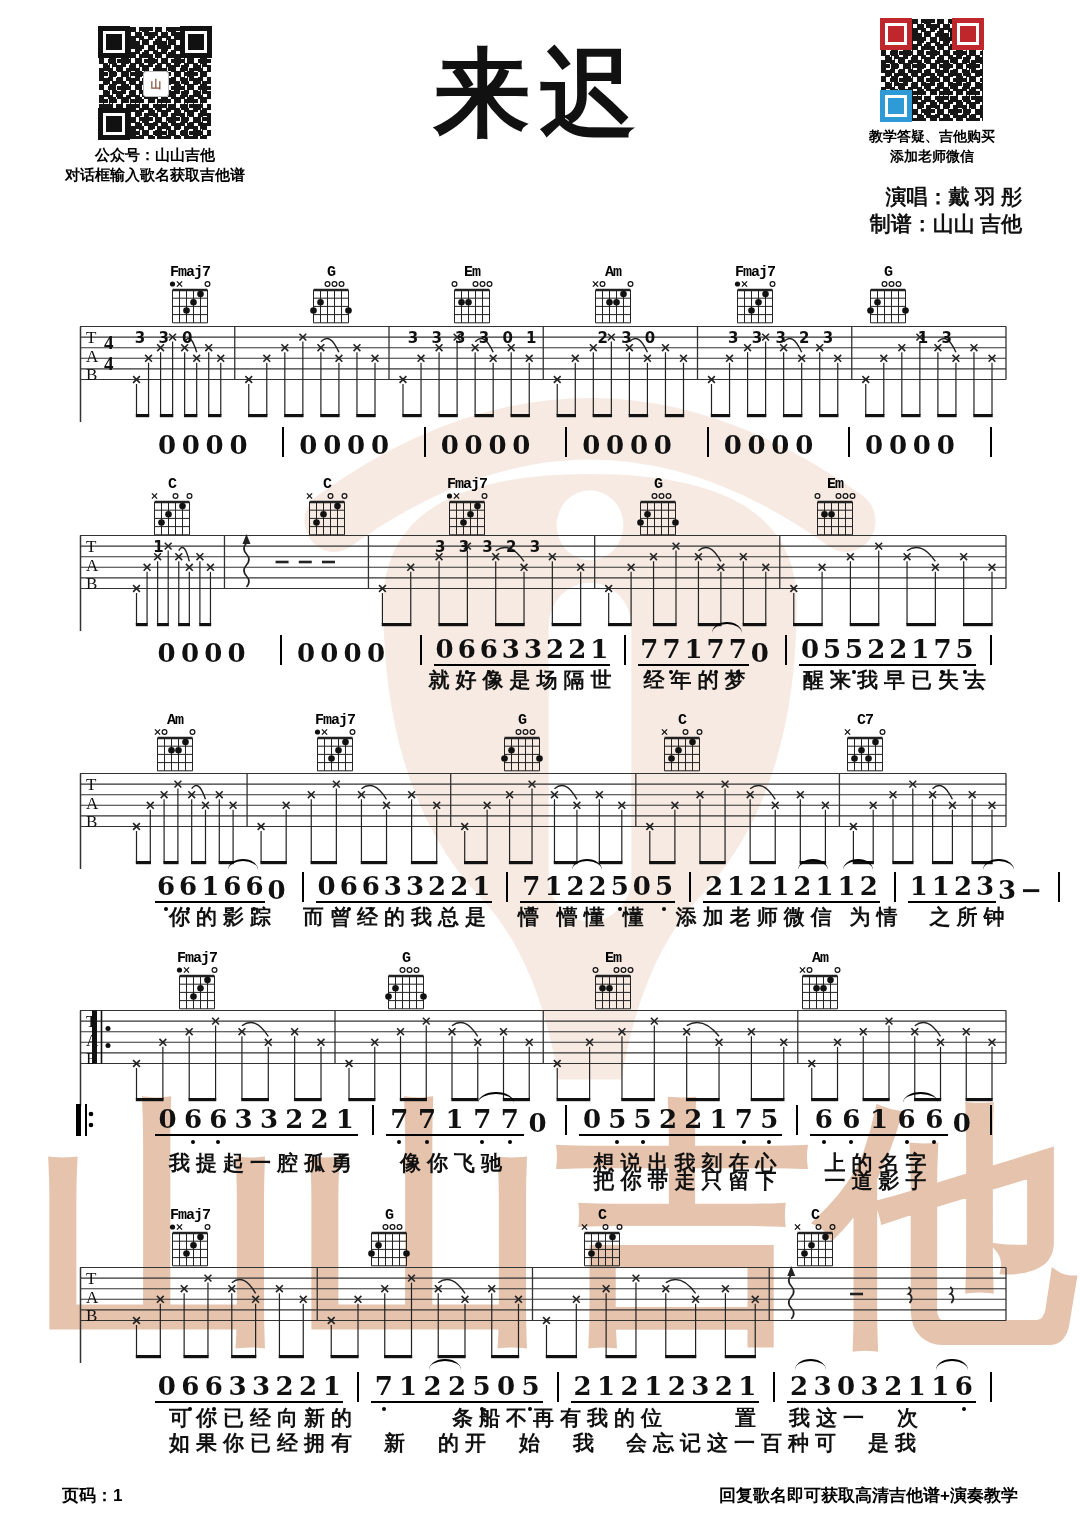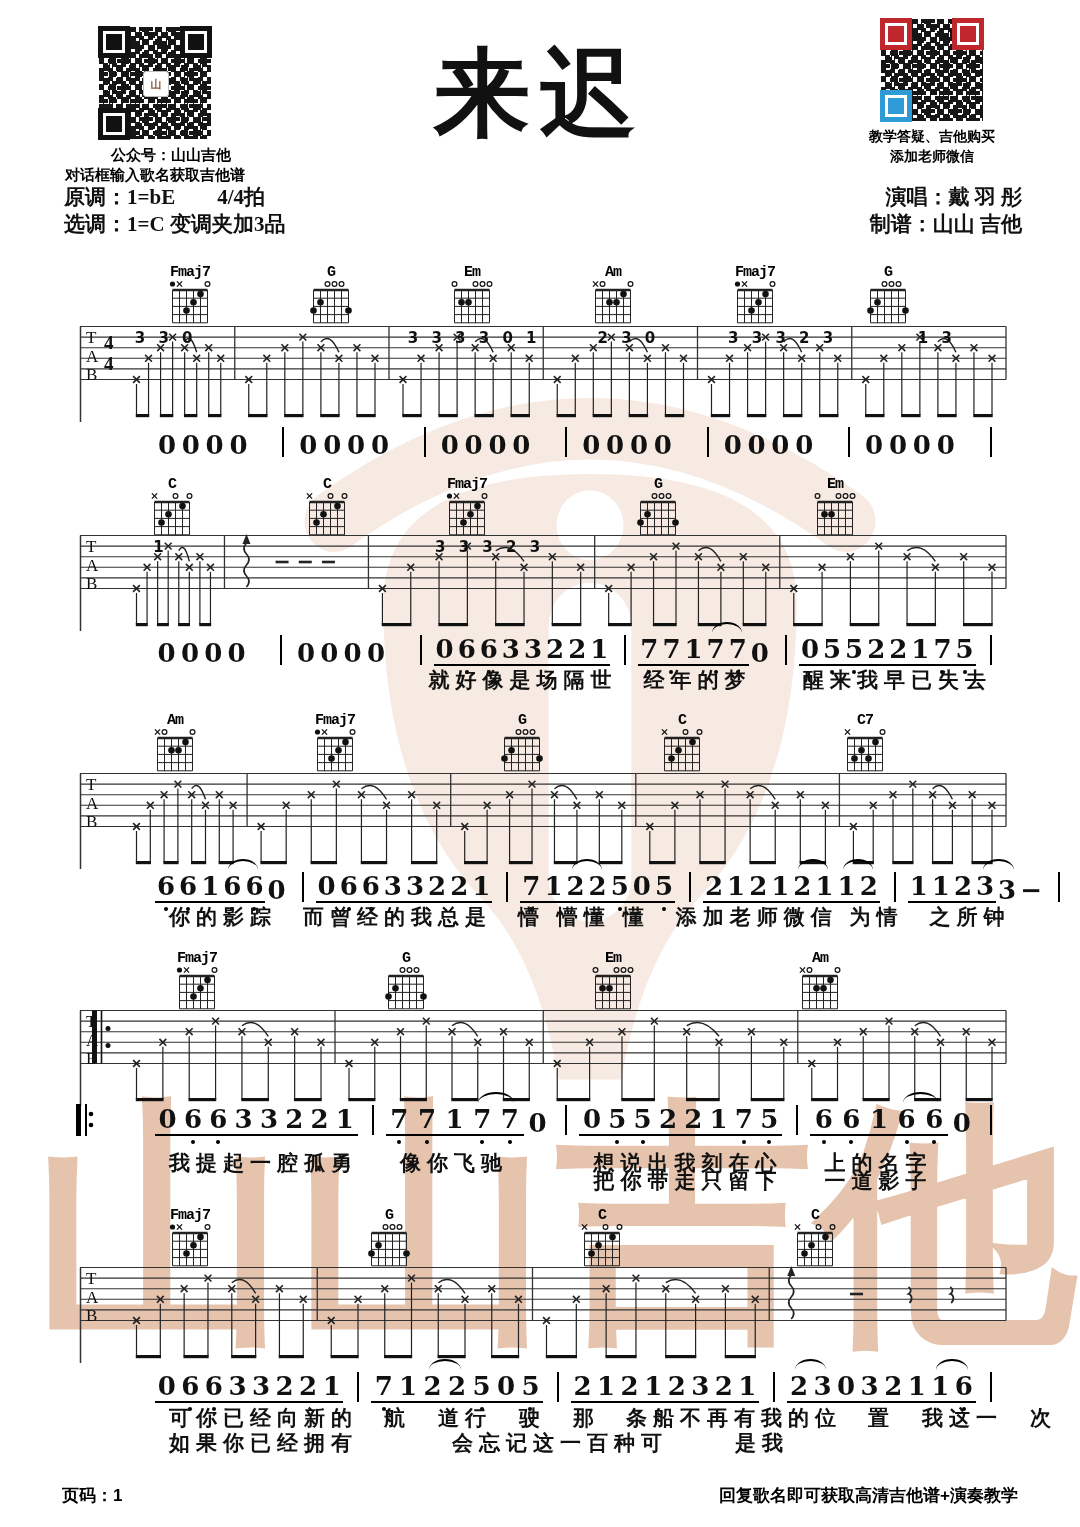--- a/index.html
+++ b/index.html
@@ -67,38 +67,34 @@
 
   <div class="layer">
 
     <div class="qr" style="left:94px;top:22px;width:122px;height:122px;">
       <div class="qr-noise"></div>
       <div class="finder" style="left:4px;top:4px;"></div>
       <div class="finder" style="right:4px;top:4px;"></div>
       <div class="finder" style="left:4px;bottom:4px;"></div>
       <div class="qr-badge">山</div>
     </div>
-    <div class="qr-cap" style="left:56px;top:146px;width:230px;">公众号：山山吉他</div>
+    <div class="qr-cap" style="left:40px;top:146px;width:230px;">公众号：山山吉他</div>
     <div class="qr-cap" style="left:25px;top:166px;width:260px;">对话框输入歌名获取吉他谱</div>
 
     <div class="title">来迟</div>
 
     <div class="qr" style="left:876px;top:14px;width:112px;height:112px;">
       <div class="qr-noise"></div>
       <div class="finder red" style="left:4px;top:4px;"></div>
       <div class="finder red" style="right:4px;top:4px;"></div>
       <div class="finder blue" style="left:4px;bottom:4px;"></div>
     </div>
     <div class="qr-cap" style="left:837px;top:128px;width:190px;font-size:14px;">教学答疑、吉他购买</div>
     <div class="qr-cap" style="left:837px;top:148px;width:190px;font-size:14px;">添加老师微信</div>
 
-    <div class="keyinfo">
-      <div>原调：1=bE　　4/4拍</div>
-      <div>选调：1=C  变调夹加3品</div>
-    </div>
     <div class="credits">
       <div>演唱：戴 羽 彤</div>
       <div>制谱：山山 吉他</div>
     </div>
 
     <div id="score">
         <div class="chord" style="left: 163px; top: 264px;"><div class="cname">Fmaj7</div><svg width="48" height="46" viewBox="0 0 48 46">
             <line x1="6.5" y1="11" x2="41.5" y2="11" stroke="#222" stroke-width="2.4"></line>
             <line x1="6.5" y1="19.2" x2="41.5" y2="19.2" stroke="#222" stroke-width="1"></line>
             <line x1="6.5" y1="27.4" x2="41.5" y2="27.4" stroke="#222" stroke-width="1"></line>
@@ -1822,26 +1818,26 @@
               <div class="jnote">1</div>
               <div class="jnote">6<div class="od"></div></div>
             </div>
             <div class="jtie" style="left: calc(6.25% + 6.375px); width: calc(12.5% + 4.75px);"></div>
             <div class="jtie" style="left: calc(81.25% - 13.125px); width: calc(12.5% + 4.75px);"></div>
           </div>
           <div class="jbar" style="flex-basis: 2.4px;"></div>
         </div>
         <div class="lline" style="top: 1404px;">
           <div class="lcell" style="flex-grow: 11;">可你已经向新的</div>
-          <div class="lcell" style="flex-grow: 10;">航　道行　驶　那</div>
           <div class="lcell" style="flex-grow: 11;">条船不再有我的位</div>
           <div class="lcell" style="flex-grow: 11;">置　我这一　次</div>
         </div>
         <div class="lline" style="top: 1429px;">
           <div class="lcell" style="flex-grow: 11;">如果你已经拥有</div>
+          <div class="lcell" style="flex-grow: 10;">新　的开　始　我</div>
           <div class="lcell" style="flex-grow: 11;">会忘记这一百种可</div>
           <div class="lcell" style="flex-grow: 11;">是我</div>
         </div>
       </div>
 
     <div class="footer">
       <span>页码：1</span>
       <span>回复歌名即可获取高清吉他谱+演奏教学</span>
     </div>
   </div>

